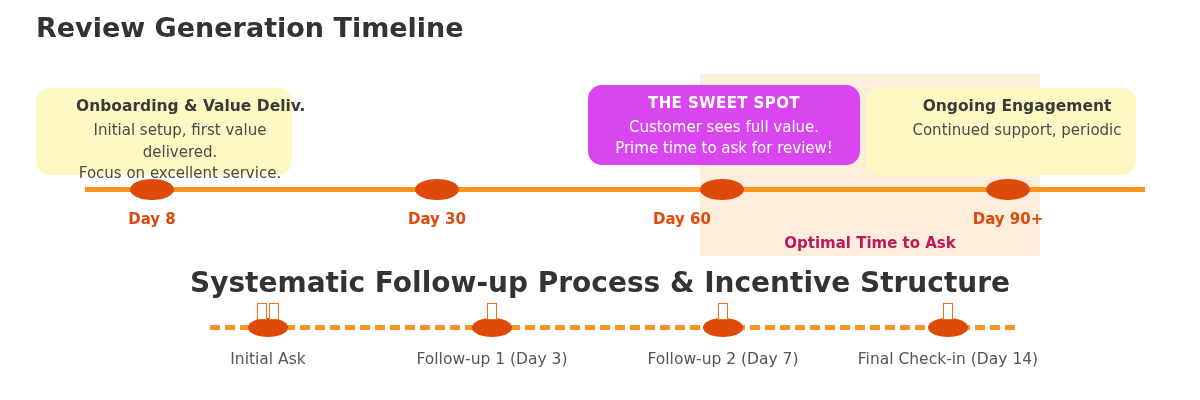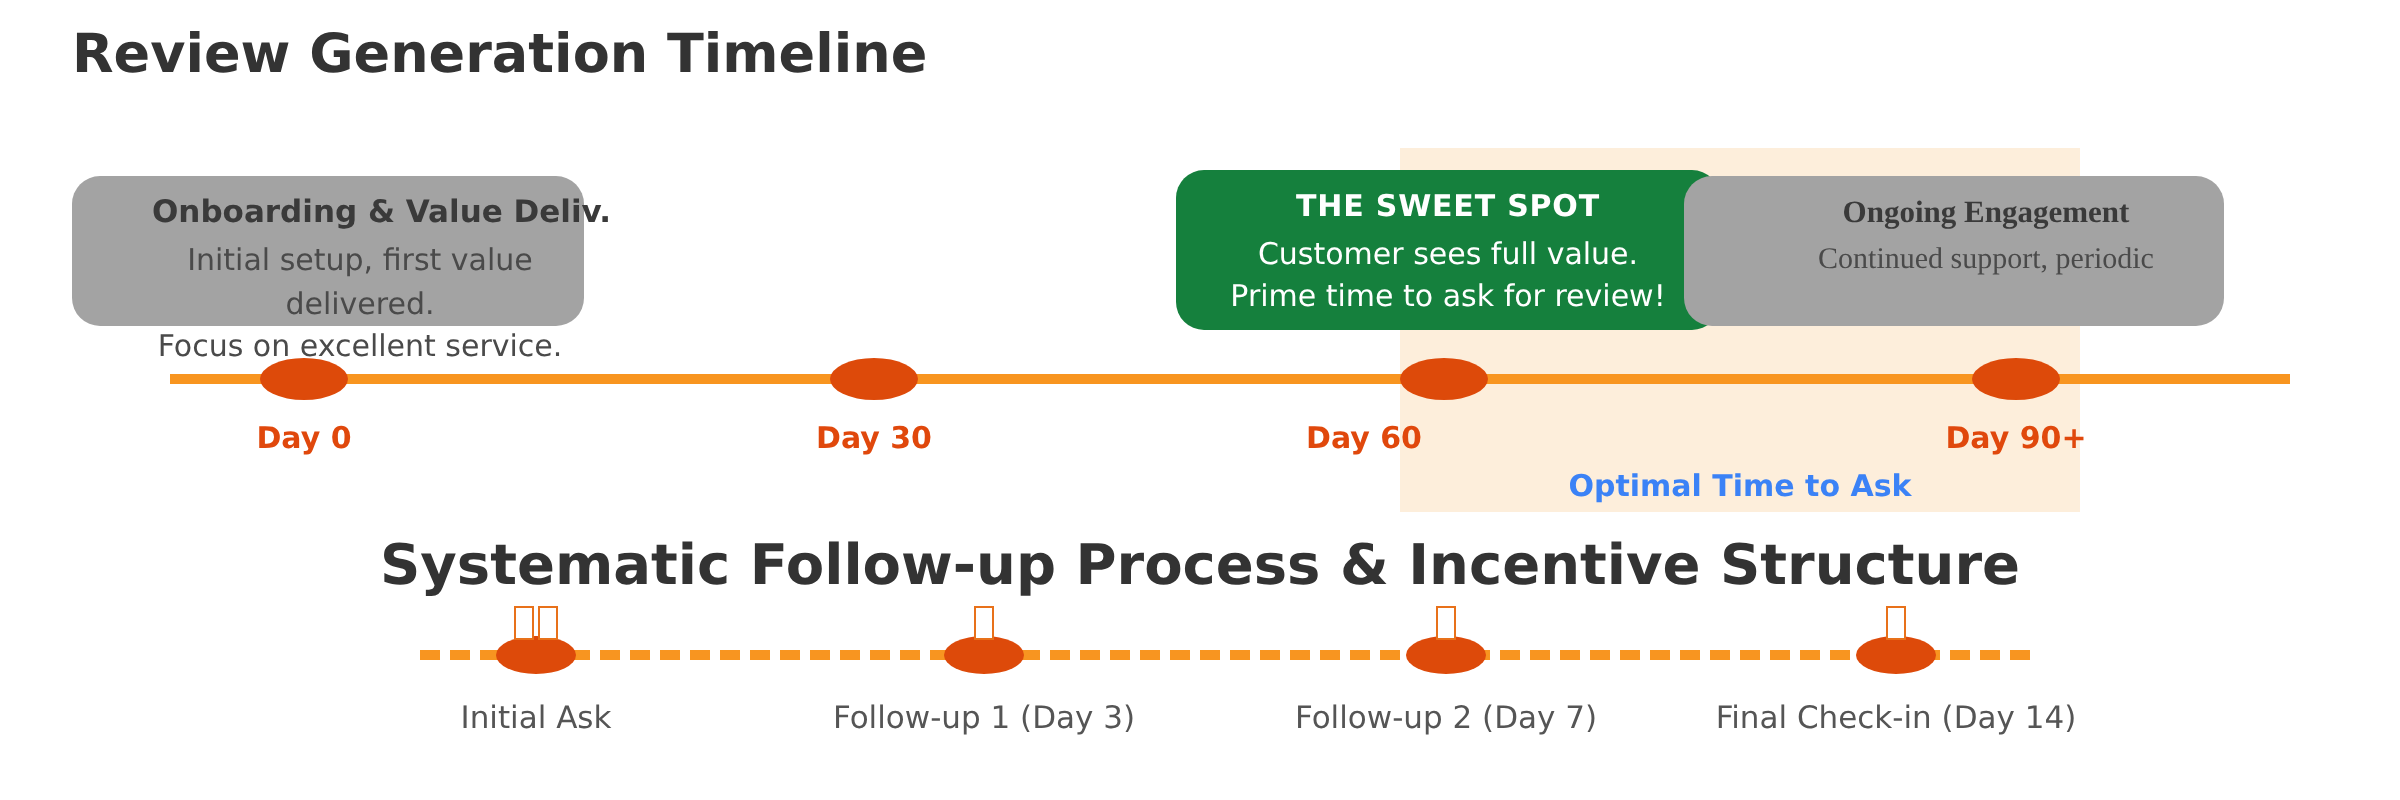--- a/index.html
+++ b/index.html
@@ -47,27 +47,27 @@
   
   .phase-card {
     position: absolute;
     border-radius: 14px;
     box-sizing: border-box;
     text-align: center;
     z-index: 2;
     padding: 9px 8px 10px 8px;
   }
   .phase-card.normal {
-    background: #a3a3a3;
+    background: #fef9c3;
     top: 88px;
-    height: 75px;
+    height: 87px;
     padding-left: 40px;
   }
   .phase-card.sweet {
-    background: #15803d;
+    background: #d946ef;
     top: 85px;
     height: 80px;
   }
   .phase-title {
     font-size: 15.5px;
     font-weight: bold;
     color: #3a3a3a;
     line-height: 1.25;
     white-space: nowrap;
   }
@@ -82,21 +82,21 @@
     line-height: 1.42;
     margin-top: 4px;
   }
   .phase-card.sweet .phase-desc {
     color: #ffffff;
   }
 
   .card-1 { left: 36px;  width: 256px; }
   .card-2 { left: 305px; width: 256px; }
   .card-3 { left: 588px; width: 272px; }
-  .card-4 { left: 842px; width: 270px; font-family: Liberation Serif, serif; }
+  .card-4 { left: 866px; width: 270px; }
 
   
   .axis-line {
     position: absolute;
     left: 85px;
     top: 187px;
     width: 1060px;
     height: 5px;
     background: #f89520;
     z-index: 1;
@@ -120,21 +120,21 @@
     transform: translateX(-50%);
     white-space: nowrap;
     z-index: 3;
   }
   .optimal-label {
     position: absolute;
     left: 870px;
     top: 234px;
     font-size: 15px;
     font-weight: bold;
-    color: #3b82f6;
+    color: #be185d;
     transform: translateX(-50%);
     white-space: nowrap;
     z-index: 3;
   }
 
   
   .sub-title {
     position: absolute;
     left: 600px;
     top: 266px;
@@ -223,21 +223,21 @@
     </div>
   </div>
 
   <div class="axis-line"></div>
 
   <div class="axis-marker" style="left:152px"></div>
   <div class="axis-marker" style="left:437px"></div>
   <div class="axis-marker" style="left:722px"></div>
   <div class="axis-marker" style="left:1008px"></div>
 
-  <div class="axis-label" style="left:152px">Day 0</div>
+  <div class="axis-label" style="left:152px">Day 8</div>
   <div class="axis-label" style="left:437px">Day 30</div>
   <div class="axis-label" style="left:682px">Day 60</div>
   <div class="axis-label" style="left:1008px">Day 90+</div>
 
   <div class="optimal-label">Optimal Time to Ask</div>
 
   <div class="sub-title">Systematic Follow-up Process &amp; Incentive Structure</div>
 
   <div class="dashed-line"></div>
 

